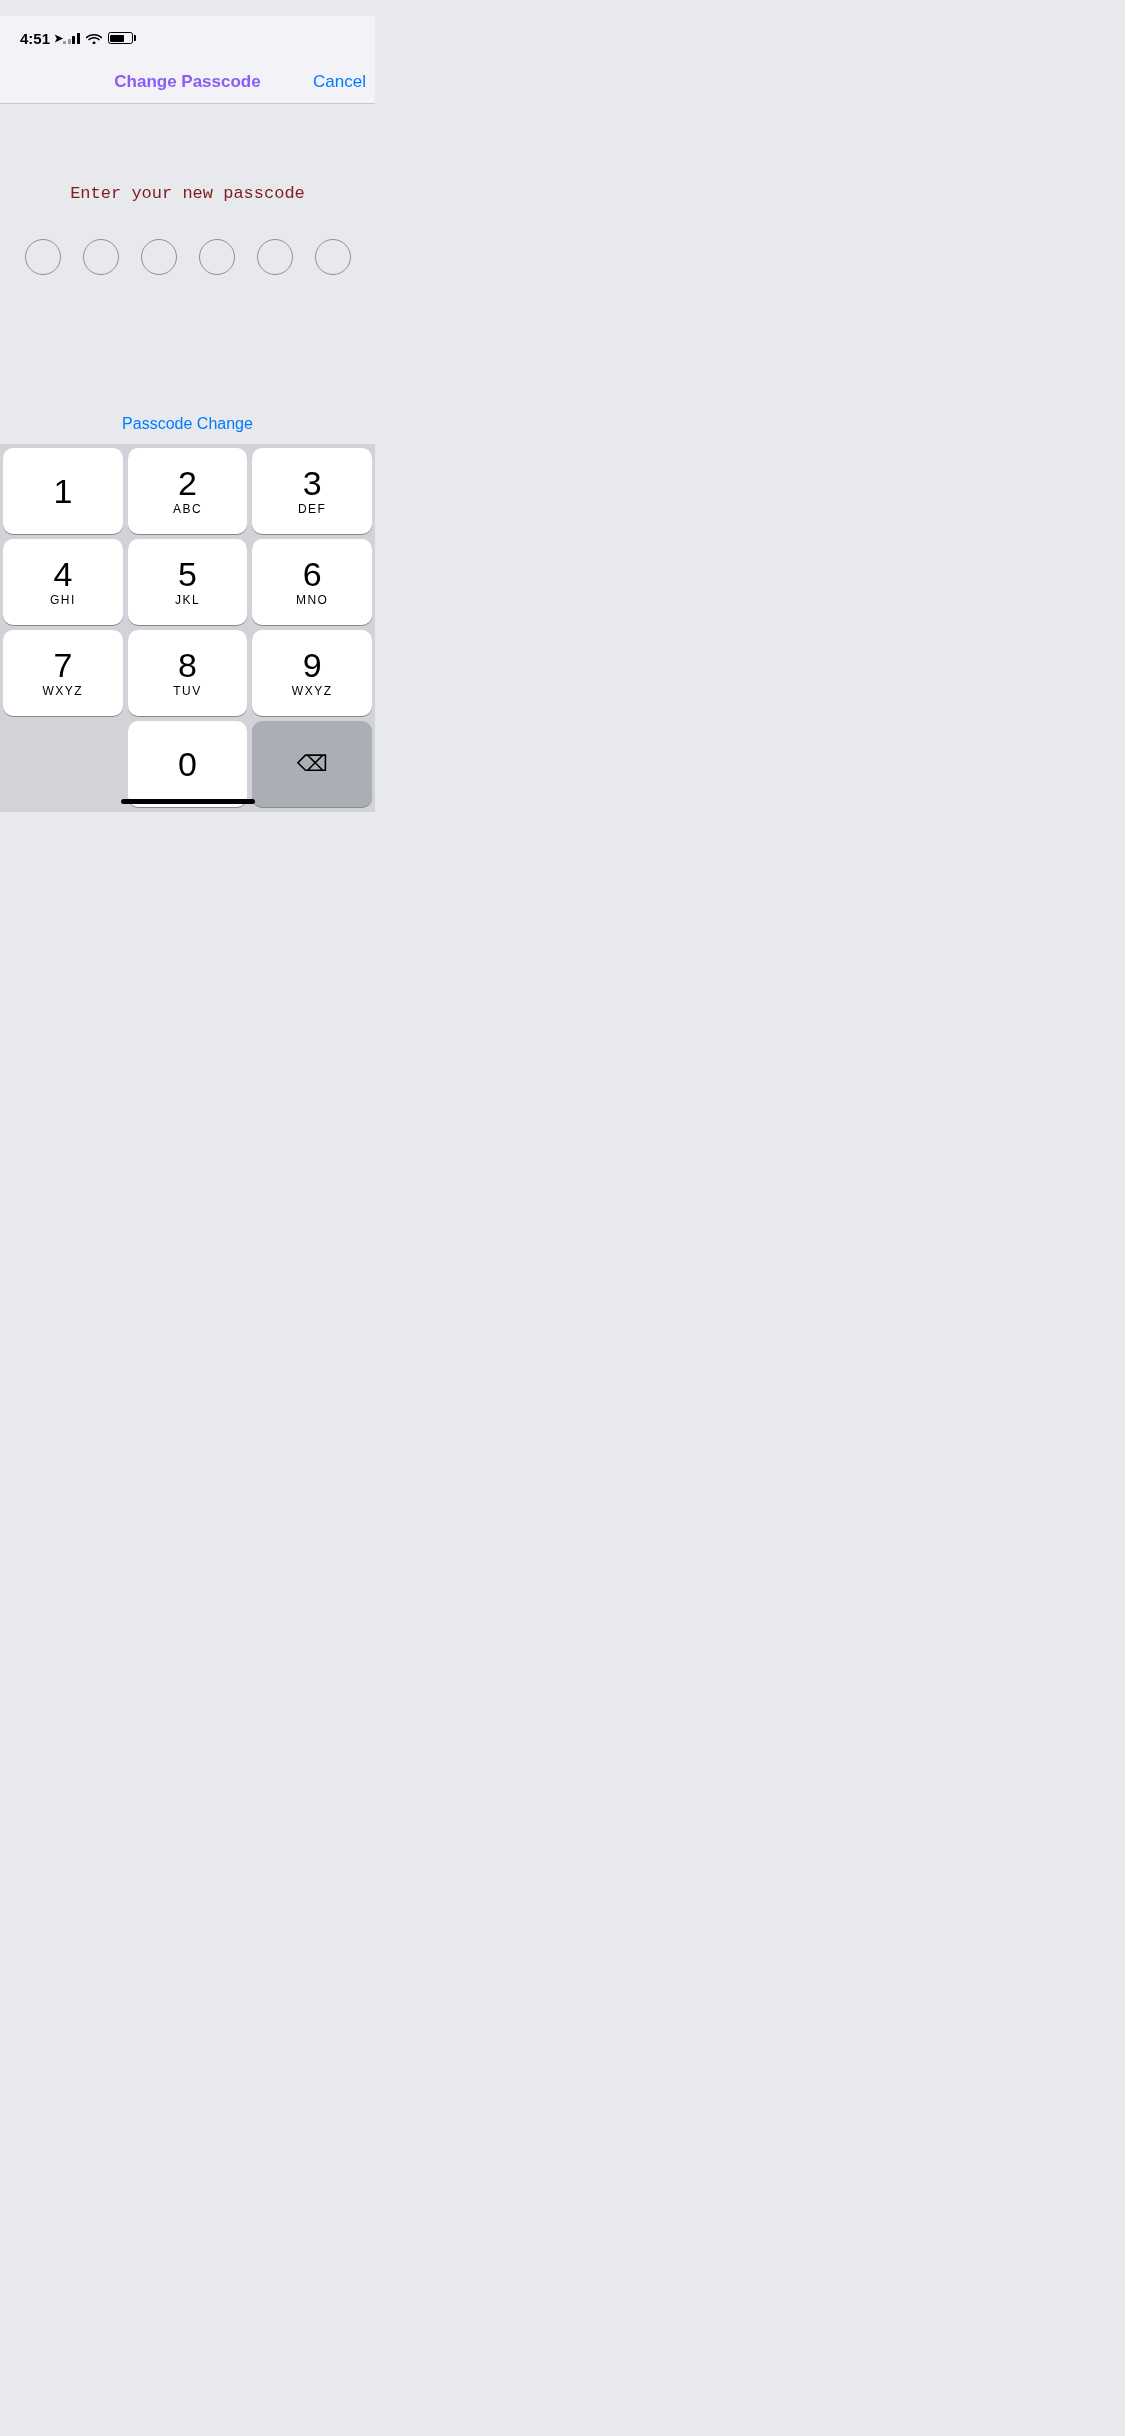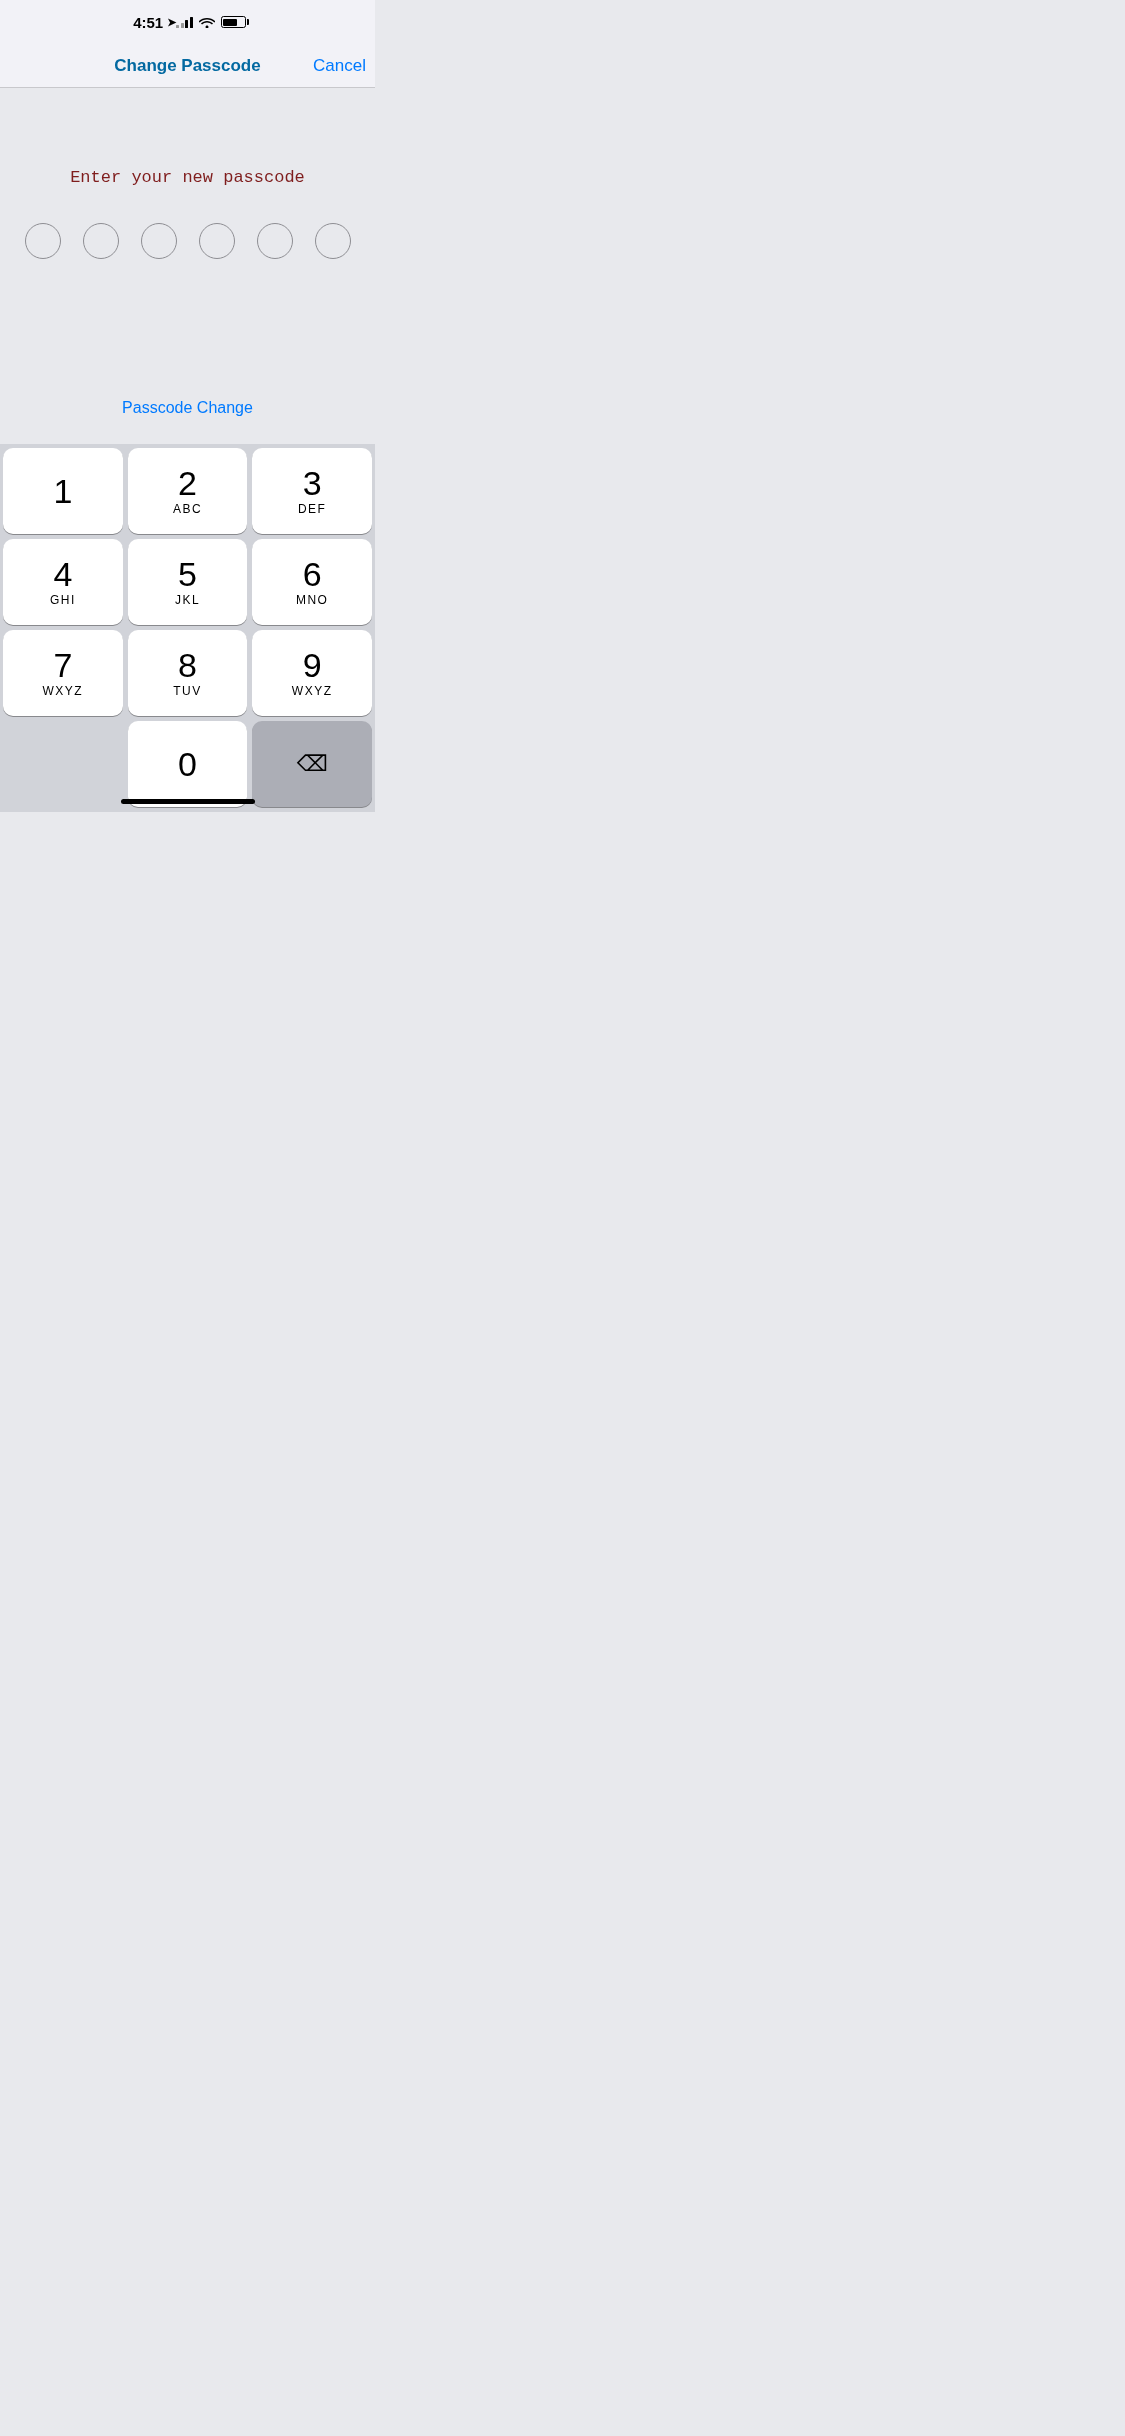--- a/index.html
+++ b/index.html
@@ -13,22 +13,23 @@
       overflow: hidden;
       position: relative;
     }
 
     
     .status-bar {
       background: #f2f2f7;
       height: 44px;
       display: flex;
       align-items: center;
-      justify-content: center;
+      justify-content: flex-start;
       padding: 0 16px 0 20px;
+      margin-top: 16px;
     }
 
     .status-time {
       font-size: 15px;
       font-weight: 600;
       color: #000;
       display: flex;
       align-items: center;
       gap: 4px;
     }
@@ -98,21 +99,21 @@
       display: flex;
       align-items: center;
       justify-content: center;
       position: relative;
       border-bottom: 0.5px solid #c8c8cc;
     }
 
     .nav-title {
       font-size: 17px;
       font-weight: 600;
-      color: #0369a1;
+      color: #8b5cf6;
     }
 
     .nav-cancel {
       position: absolute;
       right: 9px;
       font-size: 17px;
       color: #007aff;
       cursor: pointer;
     }
 

